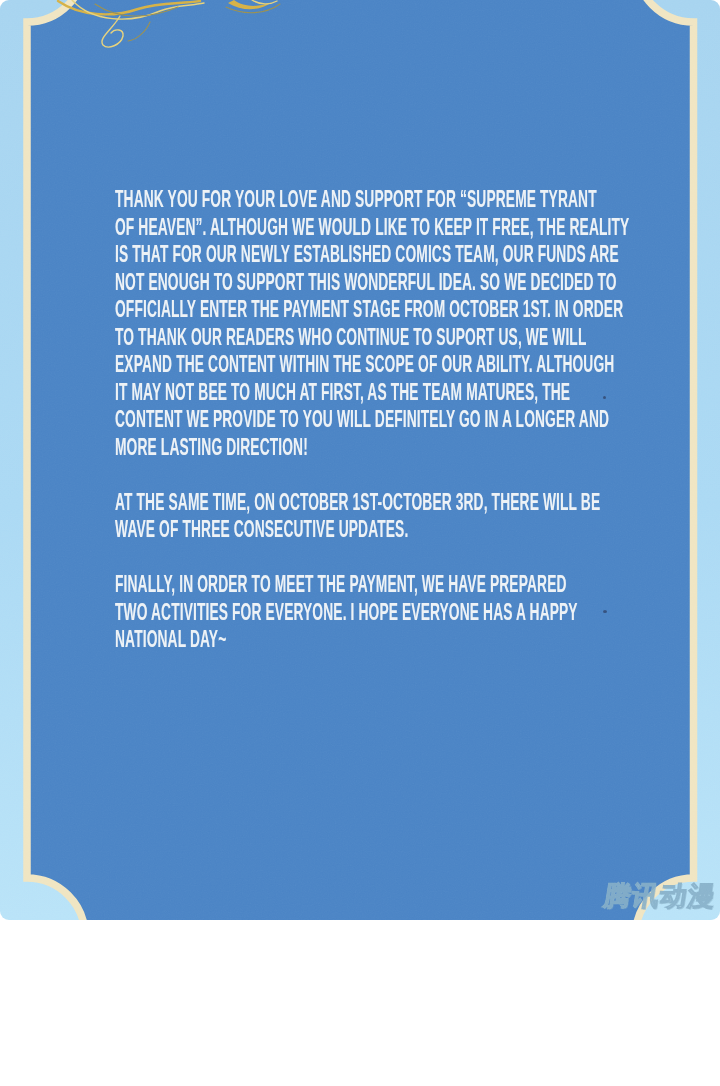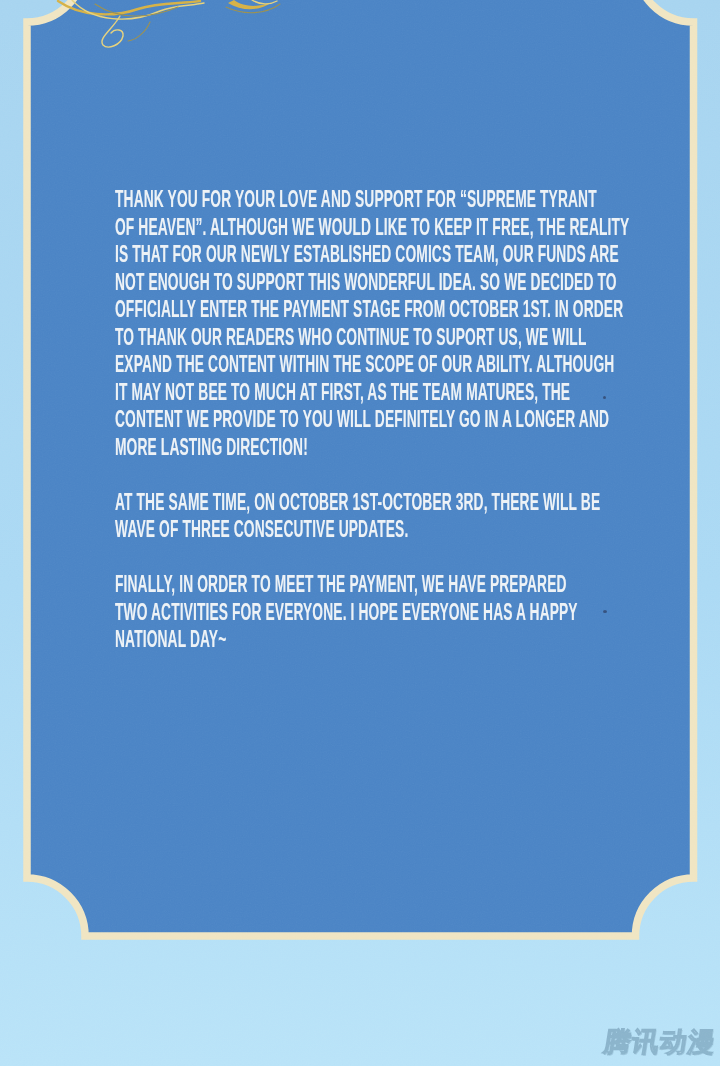--- a/index.html
+++ b/index.html
@@ -2,23 +2,24 @@
 <html style="--bg-top: #a7d4f0; --bg-bottom: #b9e3f8; --panel: #4b84c5; --border: #f0e5c2; --flourish: #d5b146; --text: #edf2f6;"><head>
 <meta charset="utf-8">
 <style>
   :root{
     --bg-top:#a7d4f0; --bg-bottom:#b9e3f8; --panel:#4b84c5; --border:#f0e5c2;
     --flourish:#d5b146; --flourish-light:#e7d27c; --flourish-dark:#9a9050;
     --text:#edf2f6; --wm-fill:#d3ecfb; --wm-stroke:#86afc7;
   }
   html,body{margin:0;padding:0;}
   .stage{
-    position:relative; width:720px; height:1066px; overflow:hidden;
+    position:relative; width:720px; height:920px; overflow:hidden;
     background:linear-gradient(180deg, var(--bg-top) 0%, #abd9f4 55%, var(--bg-bottom) 100%);
     font-family:"Liberation Sans", sans-serif;
+    border-radius:9px;
   }
   .frame-svg{position:absolute; left:0; top:0; display:block;}
   .panel-shape{fill:var(--panel); stroke:var(--border); stroke-width:7.5;}
   .flourish-stroke{fill:none; stroke:var(--flourish); stroke-width:2.4; stroke-linecap:round;}
   .flourish-thin{fill:none; stroke:var(--flourish-light); stroke-width:1.4; stroke-linecap:round;}
   .flourish-olive{fill:none; stroke:var(--flourish-dark); stroke-width:1.1; stroke-linecap:round;}
   .flourish-fill{fill:var(--flourish); stroke:none;}
   .notice-text{
     position:absolute; left:115px; top:186px; width:900px;
     transform:scaleX(0.60); transform-origin:0 0;

